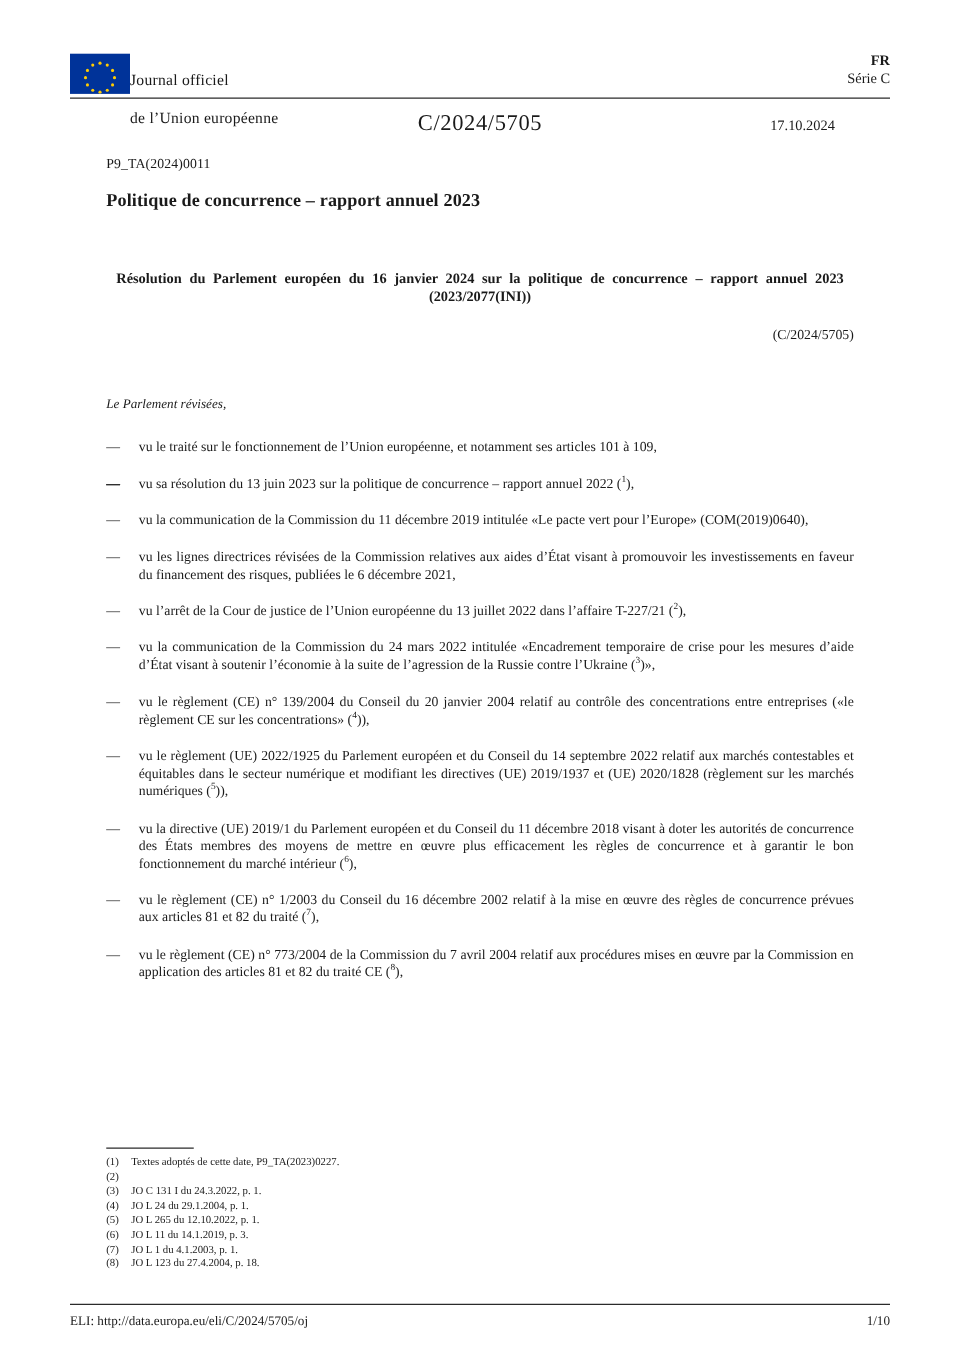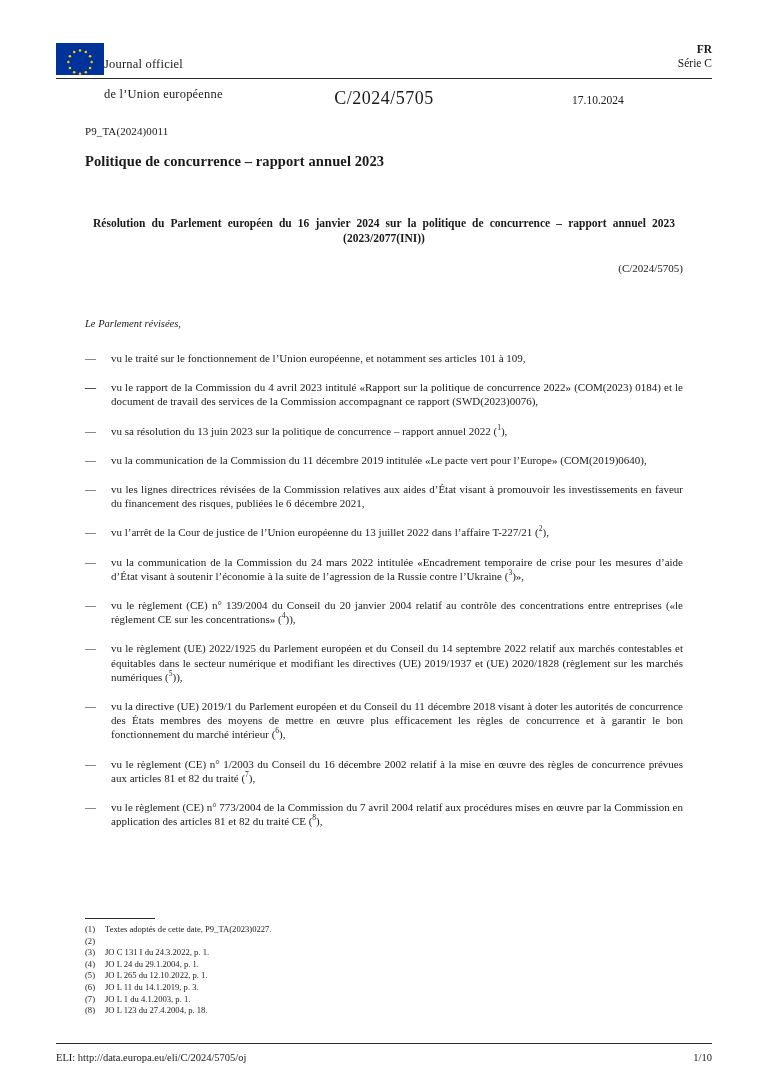--- a/index.html
+++ b/index.html
@@ -80,21 +80,21 @@
   .docnum-spacer { width: 140px; flex: none; }
   .docnum {
     flex: 1;
     text-align: center;
     font-size: 18px;
     letter-spacing: 0.5px;
   }
   .docdate {
     width: 140px;
     flex: none;
-    text-align: left;
+    text-align: center;
     font-size: 11.5px;
   }
 
   
   .content {
     position: absolute;
     left: 85px;
     right: 85px;
     top: 125px;
   }
@@ -244,21 +244,21 @@
   <div class="content">
     <div class="ta-ref">P9_TA(2024)0011</div>
     <h1 class="doc-title">Politique de concurrence – rapport annuel 2023</h1>
     <div class="resolution">Résolution du Parlement européen du 16 janvier 2024 sur la politique de concurrence – rapport annuel 2023 (2023/2077(INI))</div>
     <div class="resolution-sub">(C/2024/5705)</div>
     <div class="preamble">Le Parlement révisées,</div>
 
     <ul class="recitals">
         <li><span class="dash">—</span><span>vu le traité sur le fonctionnement de l’Union européenne, et notamment ses articles 101 à 109,</span></li>
         <li><span class="dash">—</span></li>
-        <li><span class="dash">—</span><span>vu le rapport de la Commission du 4 avril 2023 intitulé «Rapport sur la politique de concurrence 2022» (COM(2023) 0184) et le document de travail des services de la Commission accompagnant ce rapport (SWD(2023)0076),</span></li>
+        <li><span class="dash">—</span></li>
         <li><span class="dash">—</span><span>vu sa résolution du 13 juin 2023 sur la politique de concurrence – rapport annuel 2022 (</span><sup>1</sup><span>),</span></li>
         <li><span class="dash">—</span><span>vu la communication de la Commission du 11 décembre 2019 intitulée «Le pacte vert pour l’Europe» (COM(2019)0640),</span></li>
         <li><span class="dash">—</span><span>vu les lignes directrices révisées de la Commission relatives aux aides d’État visant à promouvoir les investissements en faveur du financement des risques, publiées le 6 décembre 2021,</span></li>
         <li><span class="dash">—</span><span>vu l’arrêt de la Cour de justice de l’Union européenne du 13 juillet 2022 dans l’affaire T-227/21 (</span><sup>2</sup><span>),</span></li>
         <li><span class="dash">—</span><span>vu la communication de la Commission du 24 mars 2022 intitulée «Encadrement temporaire de crise pour les mesures d’aide d’État visant à soutenir l’économie à la suite de l’agression de la Russie contre l’Ukraine (</span><sup>3</sup><span>)»,</span></li>
         <li><span class="dash">—</span><span>vu le règlement (CE) n° 139/2004 du Conseil du 20 janvier 2004 relatif au contrôle des concentrations entre entreprises («le règlement CE sur les concentrations» (</span><sup>4</sup><span>)),</span></li>
         <li><span class="dash">—</span><span>vu le règlement (UE) 2022/1925 du Parlement européen et du Conseil du 14 septembre 2022 relatif aux marchés contestables et équitables dans le secteur numérique et modifiant les directives (UE) 2019/1937 et (UE) 2020/1828 (règlement sur les marchés numériques (</span><sup>5</sup><span>)),</span></li>
         <li><span class="dash">—</span><span>vu la directive (UE) 2019/1 du Parlement européen et du Conseil du 11 décembre 2018 visant à doter les autorités de concurrence des États membres des moyens de mettre en œuvre plus efficacement les règles de concurrence et à garantir le bon fonctionnement du marché intérieur (</span><sup>6</sup><span>),</span></li>
         <li><span class="dash">—</span><span>vu le règlement (CE) n° 1/2003 du Conseil du 16 décembre 2002 relatif à la mise en œuvre des règles de concurrence prévues aux articles 81 et 82 du traité (</span><sup>7</sup><span>),</span></li>
         <li><span class="dash">—</span><span>vu le règlement (CE) n° 773/2004 de la Commission du 7 avril 2004 relatif aux procédures mises en œuvre par la Commission en application des articles 81 et 82 du traité CE (</span><sup>8</sup><span>),</span></li>

